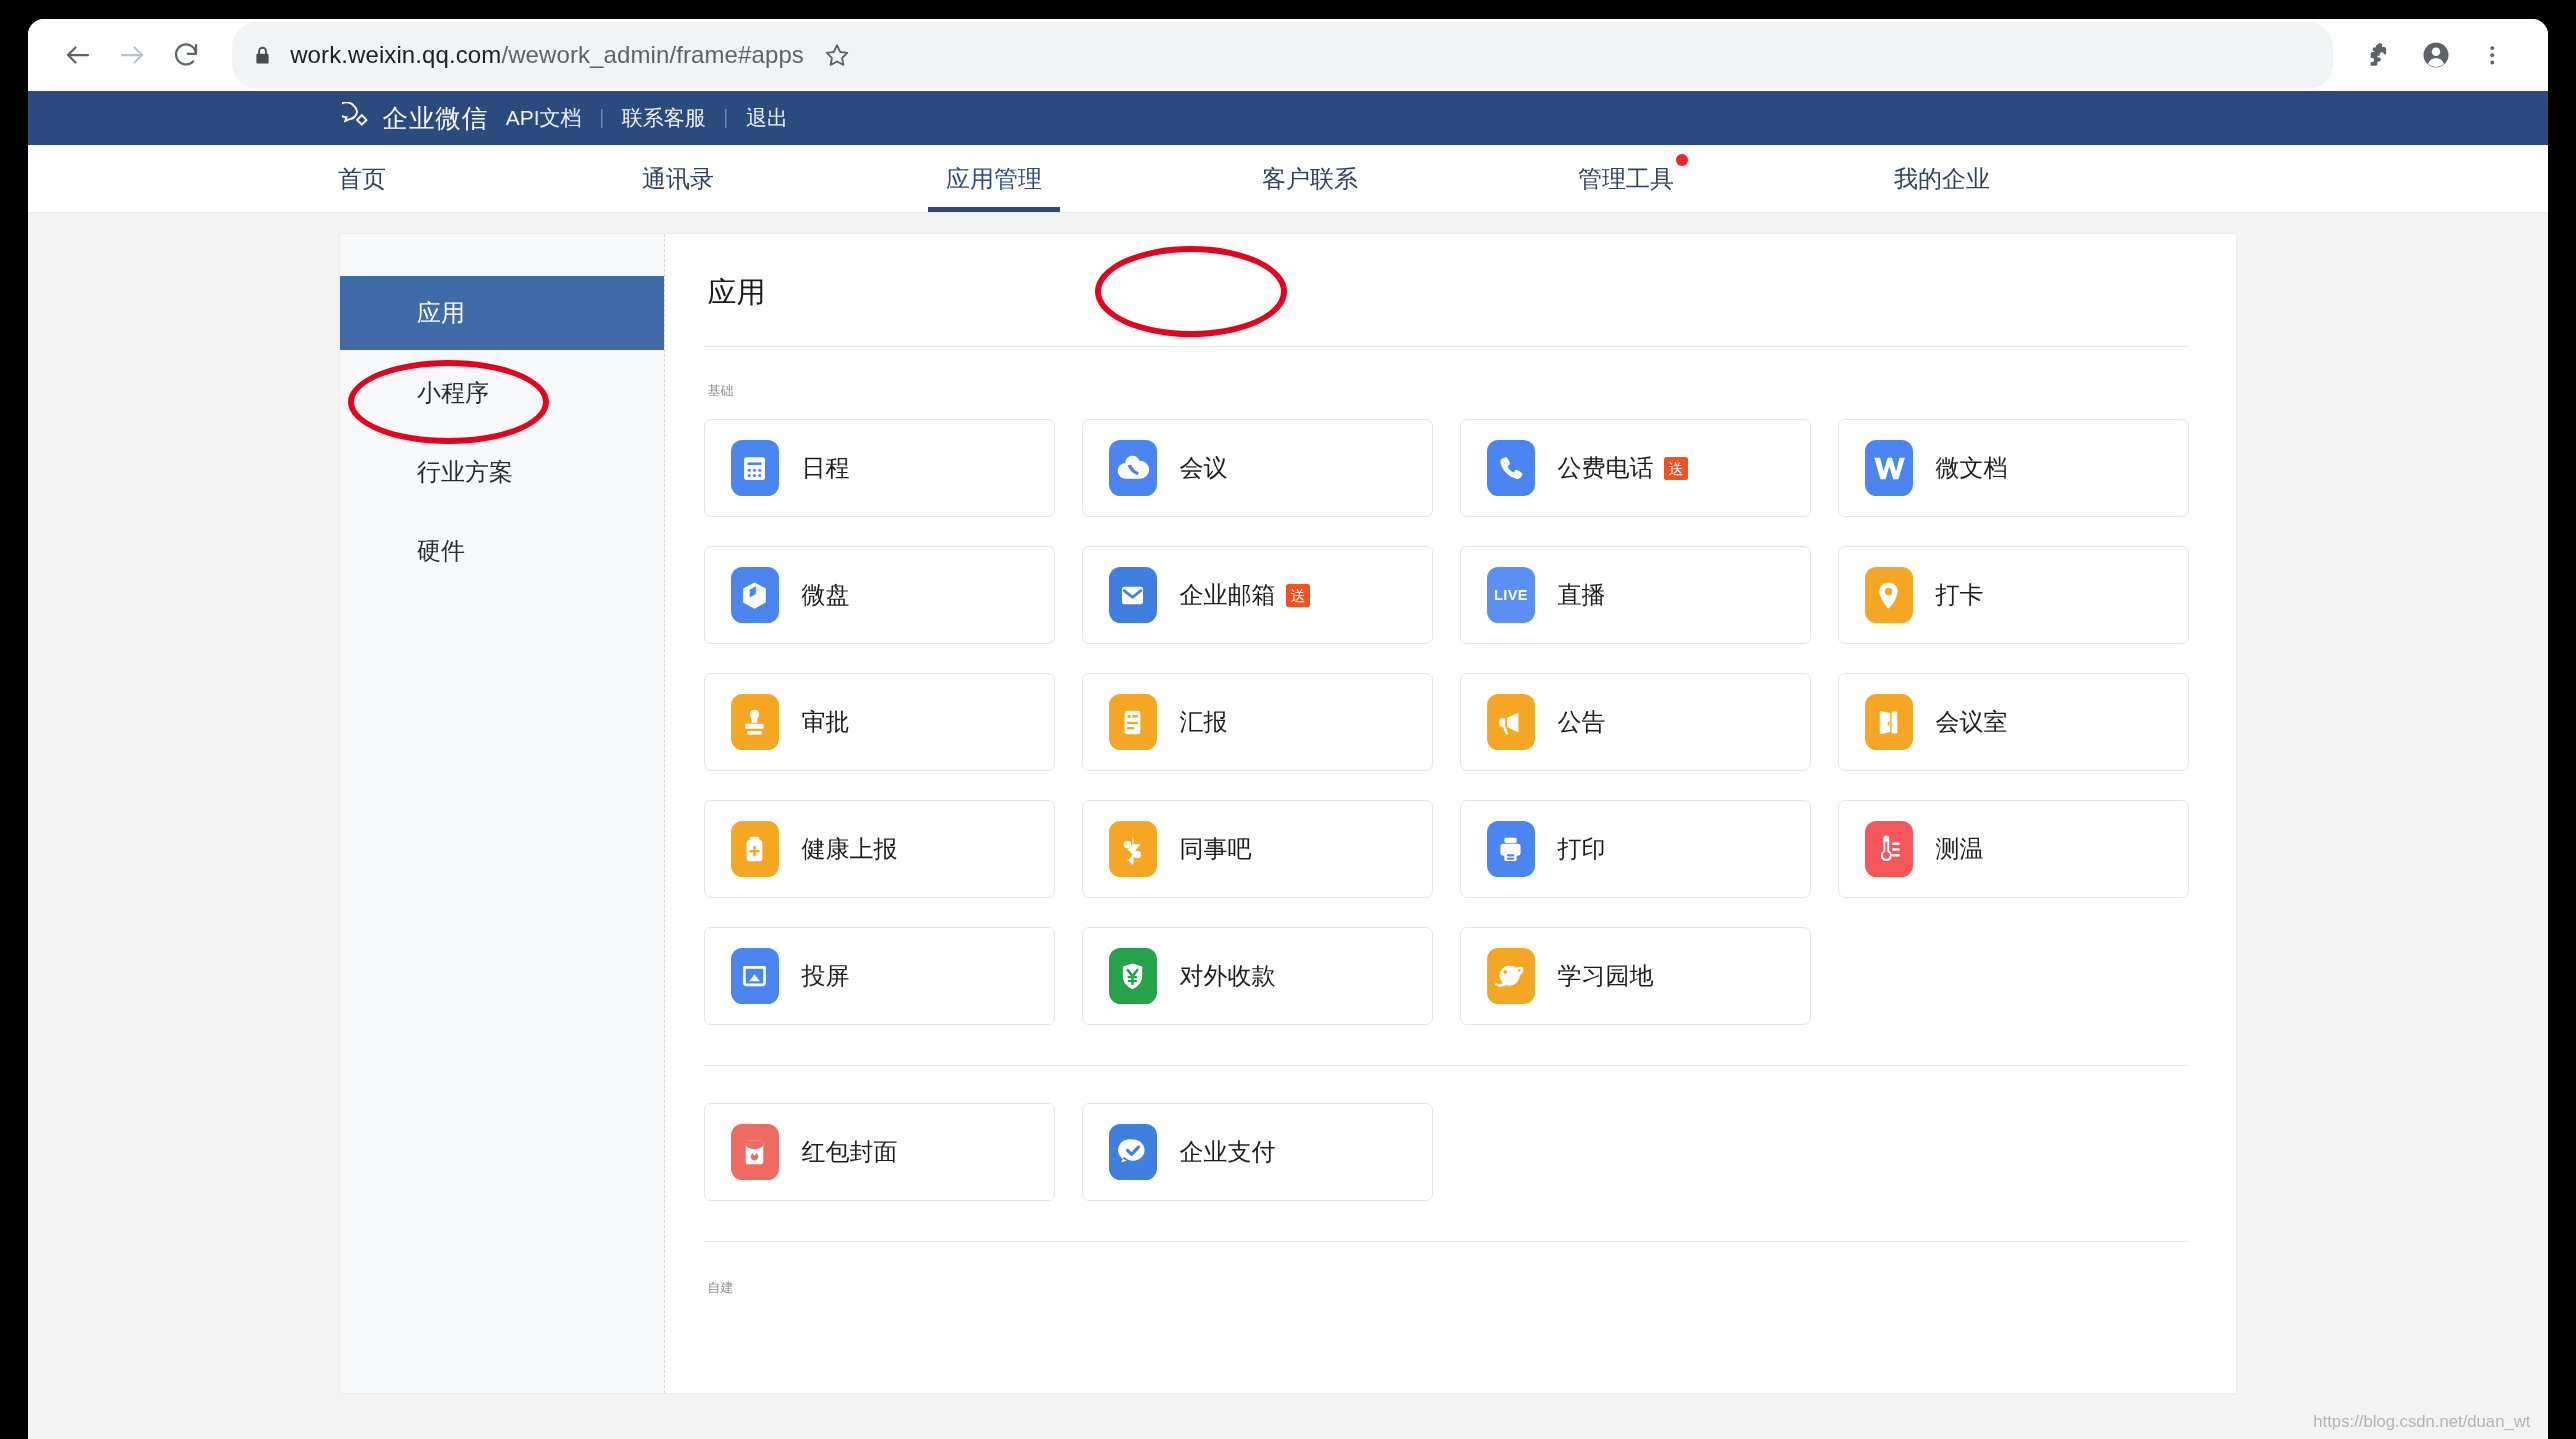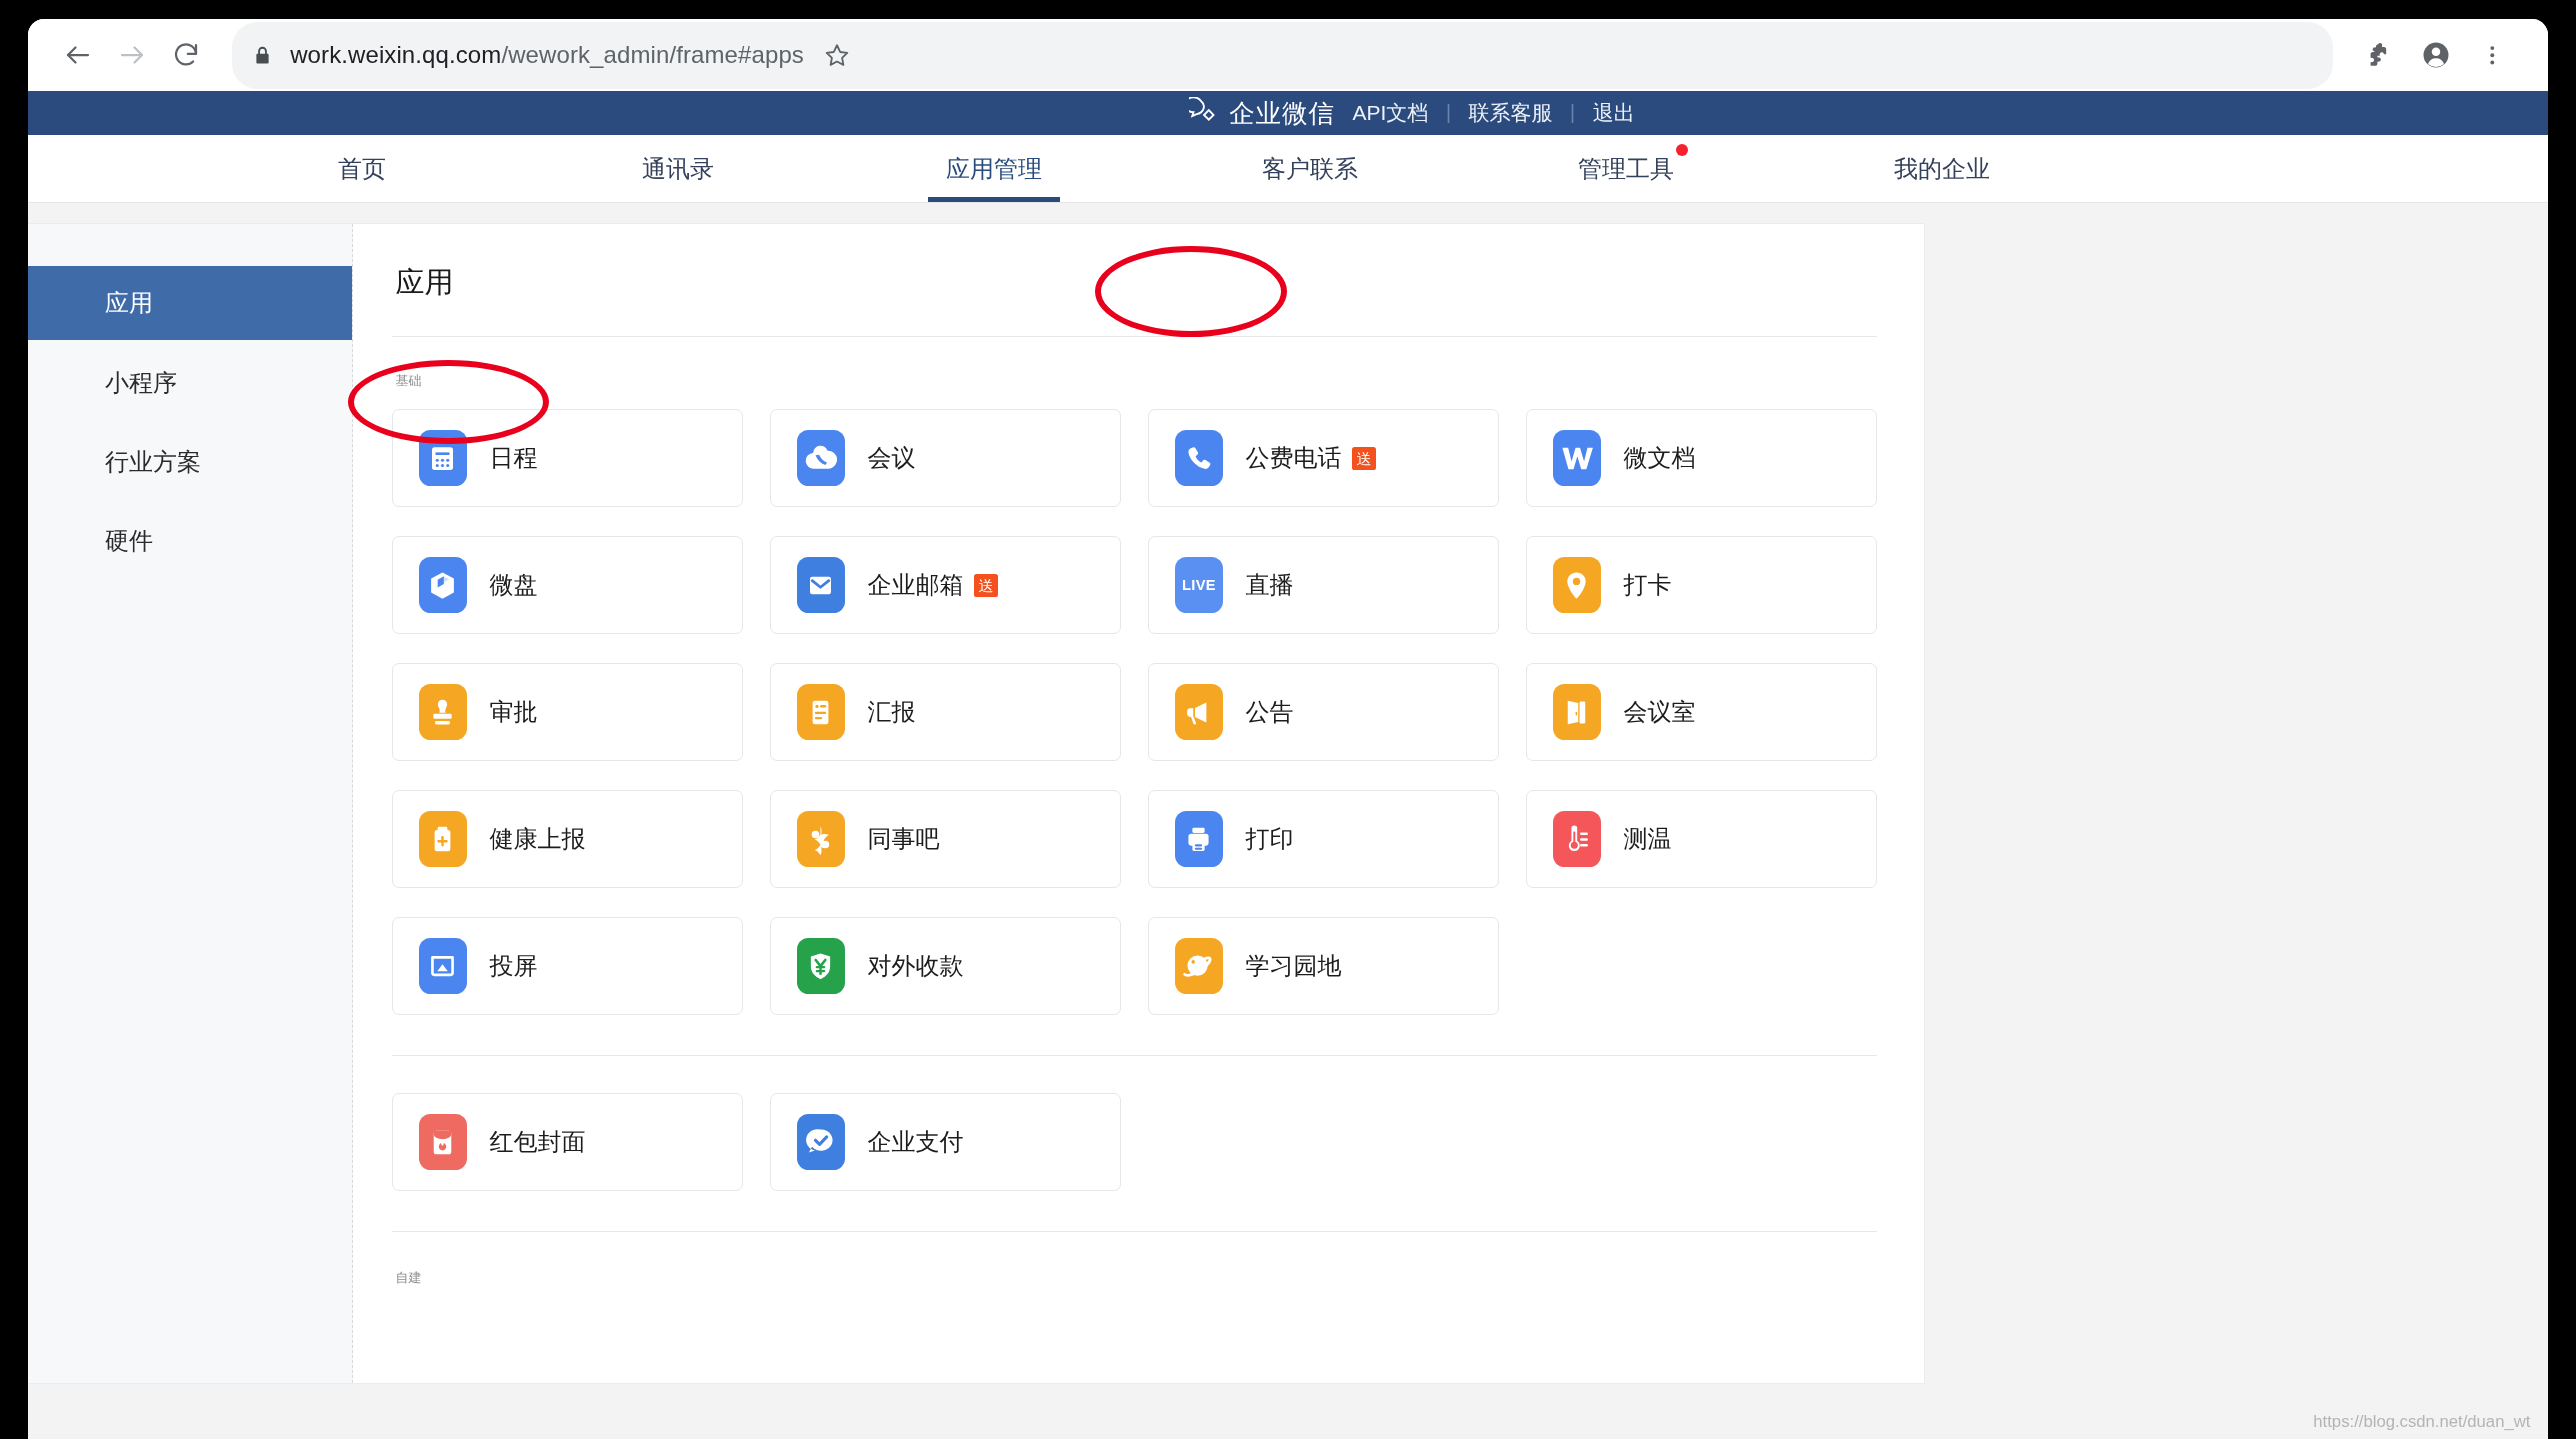--- a/index.html
+++ b/index.html
@@ -88,25 +88,25 @@
   
   .viewport {
     position: relative;
     height: 1349px;
     background: #f3f3f3;
     overflow: hidden;
   }
 
   
   .wecom-header {
-    height: 44px;
+    height: 54px;
     background: #2b4b7e;
     display: flex;
     align-items: center;
-    justify-content: center;
+    justify-content: flex-start;
     padding: 0 49px 0 0;
     box-sizing: border-box;
   }
   .brand {
     display: flex;
     align-items: center;
     margin-left: 314px;
     gap: 10.5px;
   }
   .brand-name {
@@ -170,20 +170,21 @@
     width: 12.3px;
     height: 12.3px;
     border-radius: 50%;
     background: #f5222d;
   }
 
   
   .content {
     display: flex;
     padding: 21px 0 0 0;
+    justify-content: center;
   }
   .panel {
     display: flex;
     width: 1896px;
     background: #ffffff;
     min-height: 1159px;
     box-shadow: 0 0 0 0.9px rgba(0,0,0,0.03);
   }
 
   

